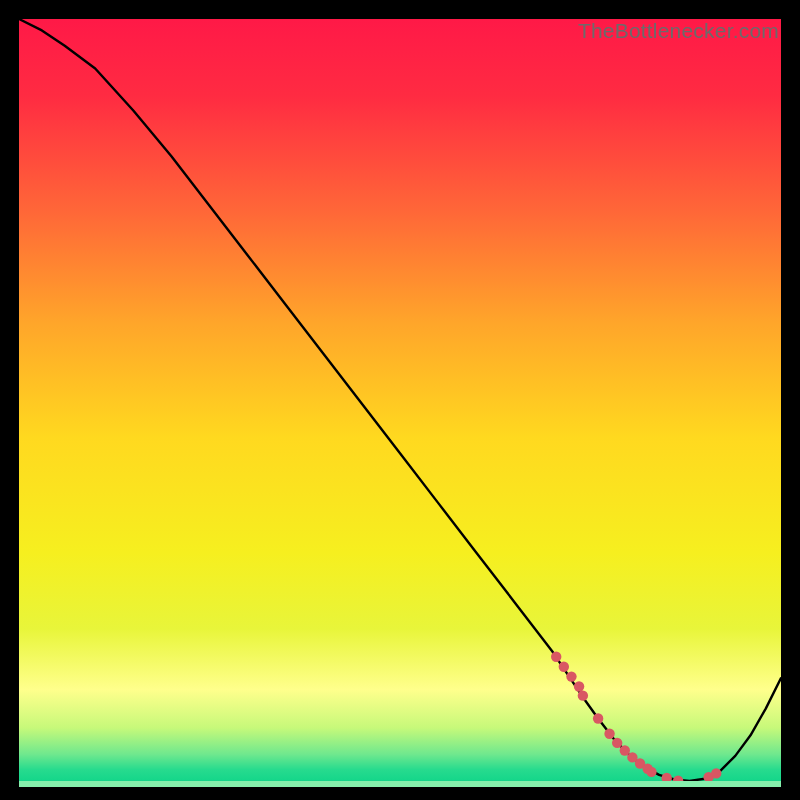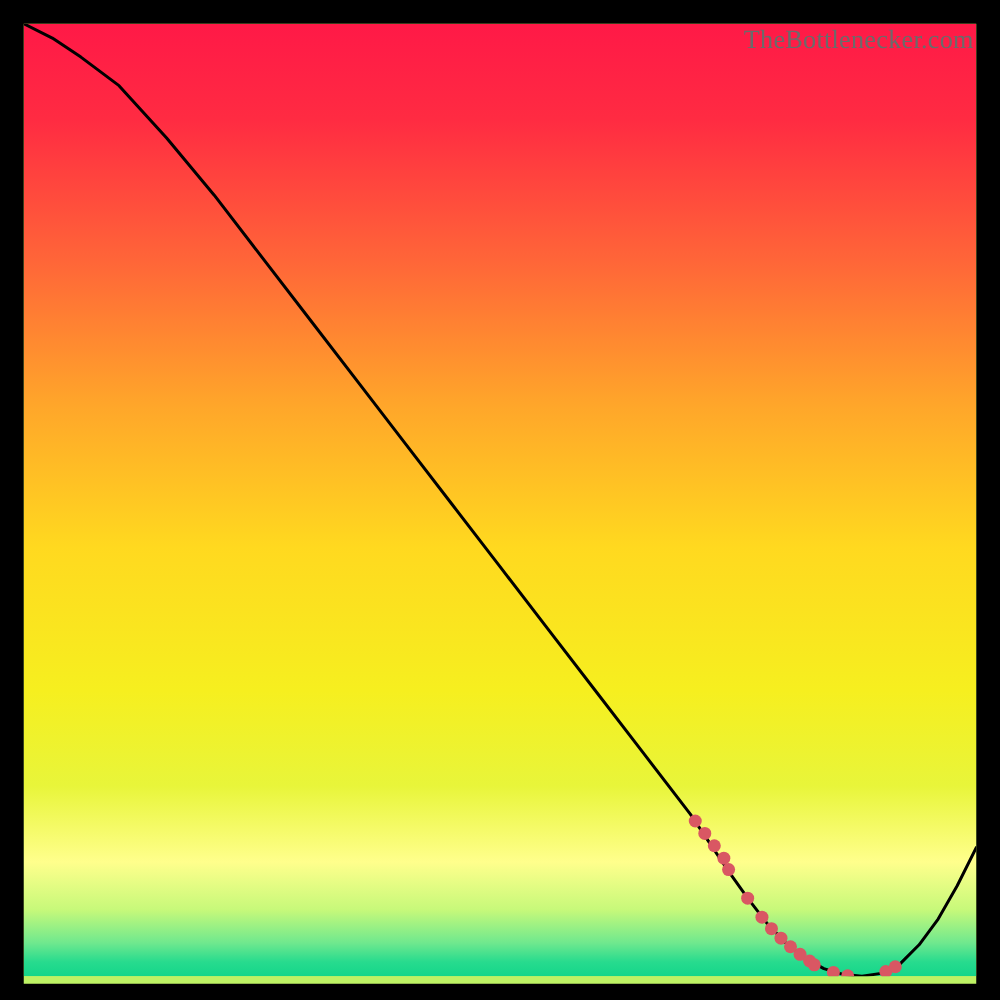--- a/index.html
+++ b/index.html
@@ -10,22 +10,21 @@
     background: #000;
     overflow: hidden;
     font-family: Arial, Helvetica, sans-serif;
   }
   .frame {
     position: absolute;
     left: 19px;
     top: 19px;
     width: 762px;
     height: 768px;
-    background: #bef264;
-    font-family: Liberation Serif, serif;
+    background: #86efac;
   }
   .plot {
     position: absolute;
     left: 0;
     top: 0;
     width: 762px;
     height: 762px;
   }
   .watermark {
     position: absolute;

